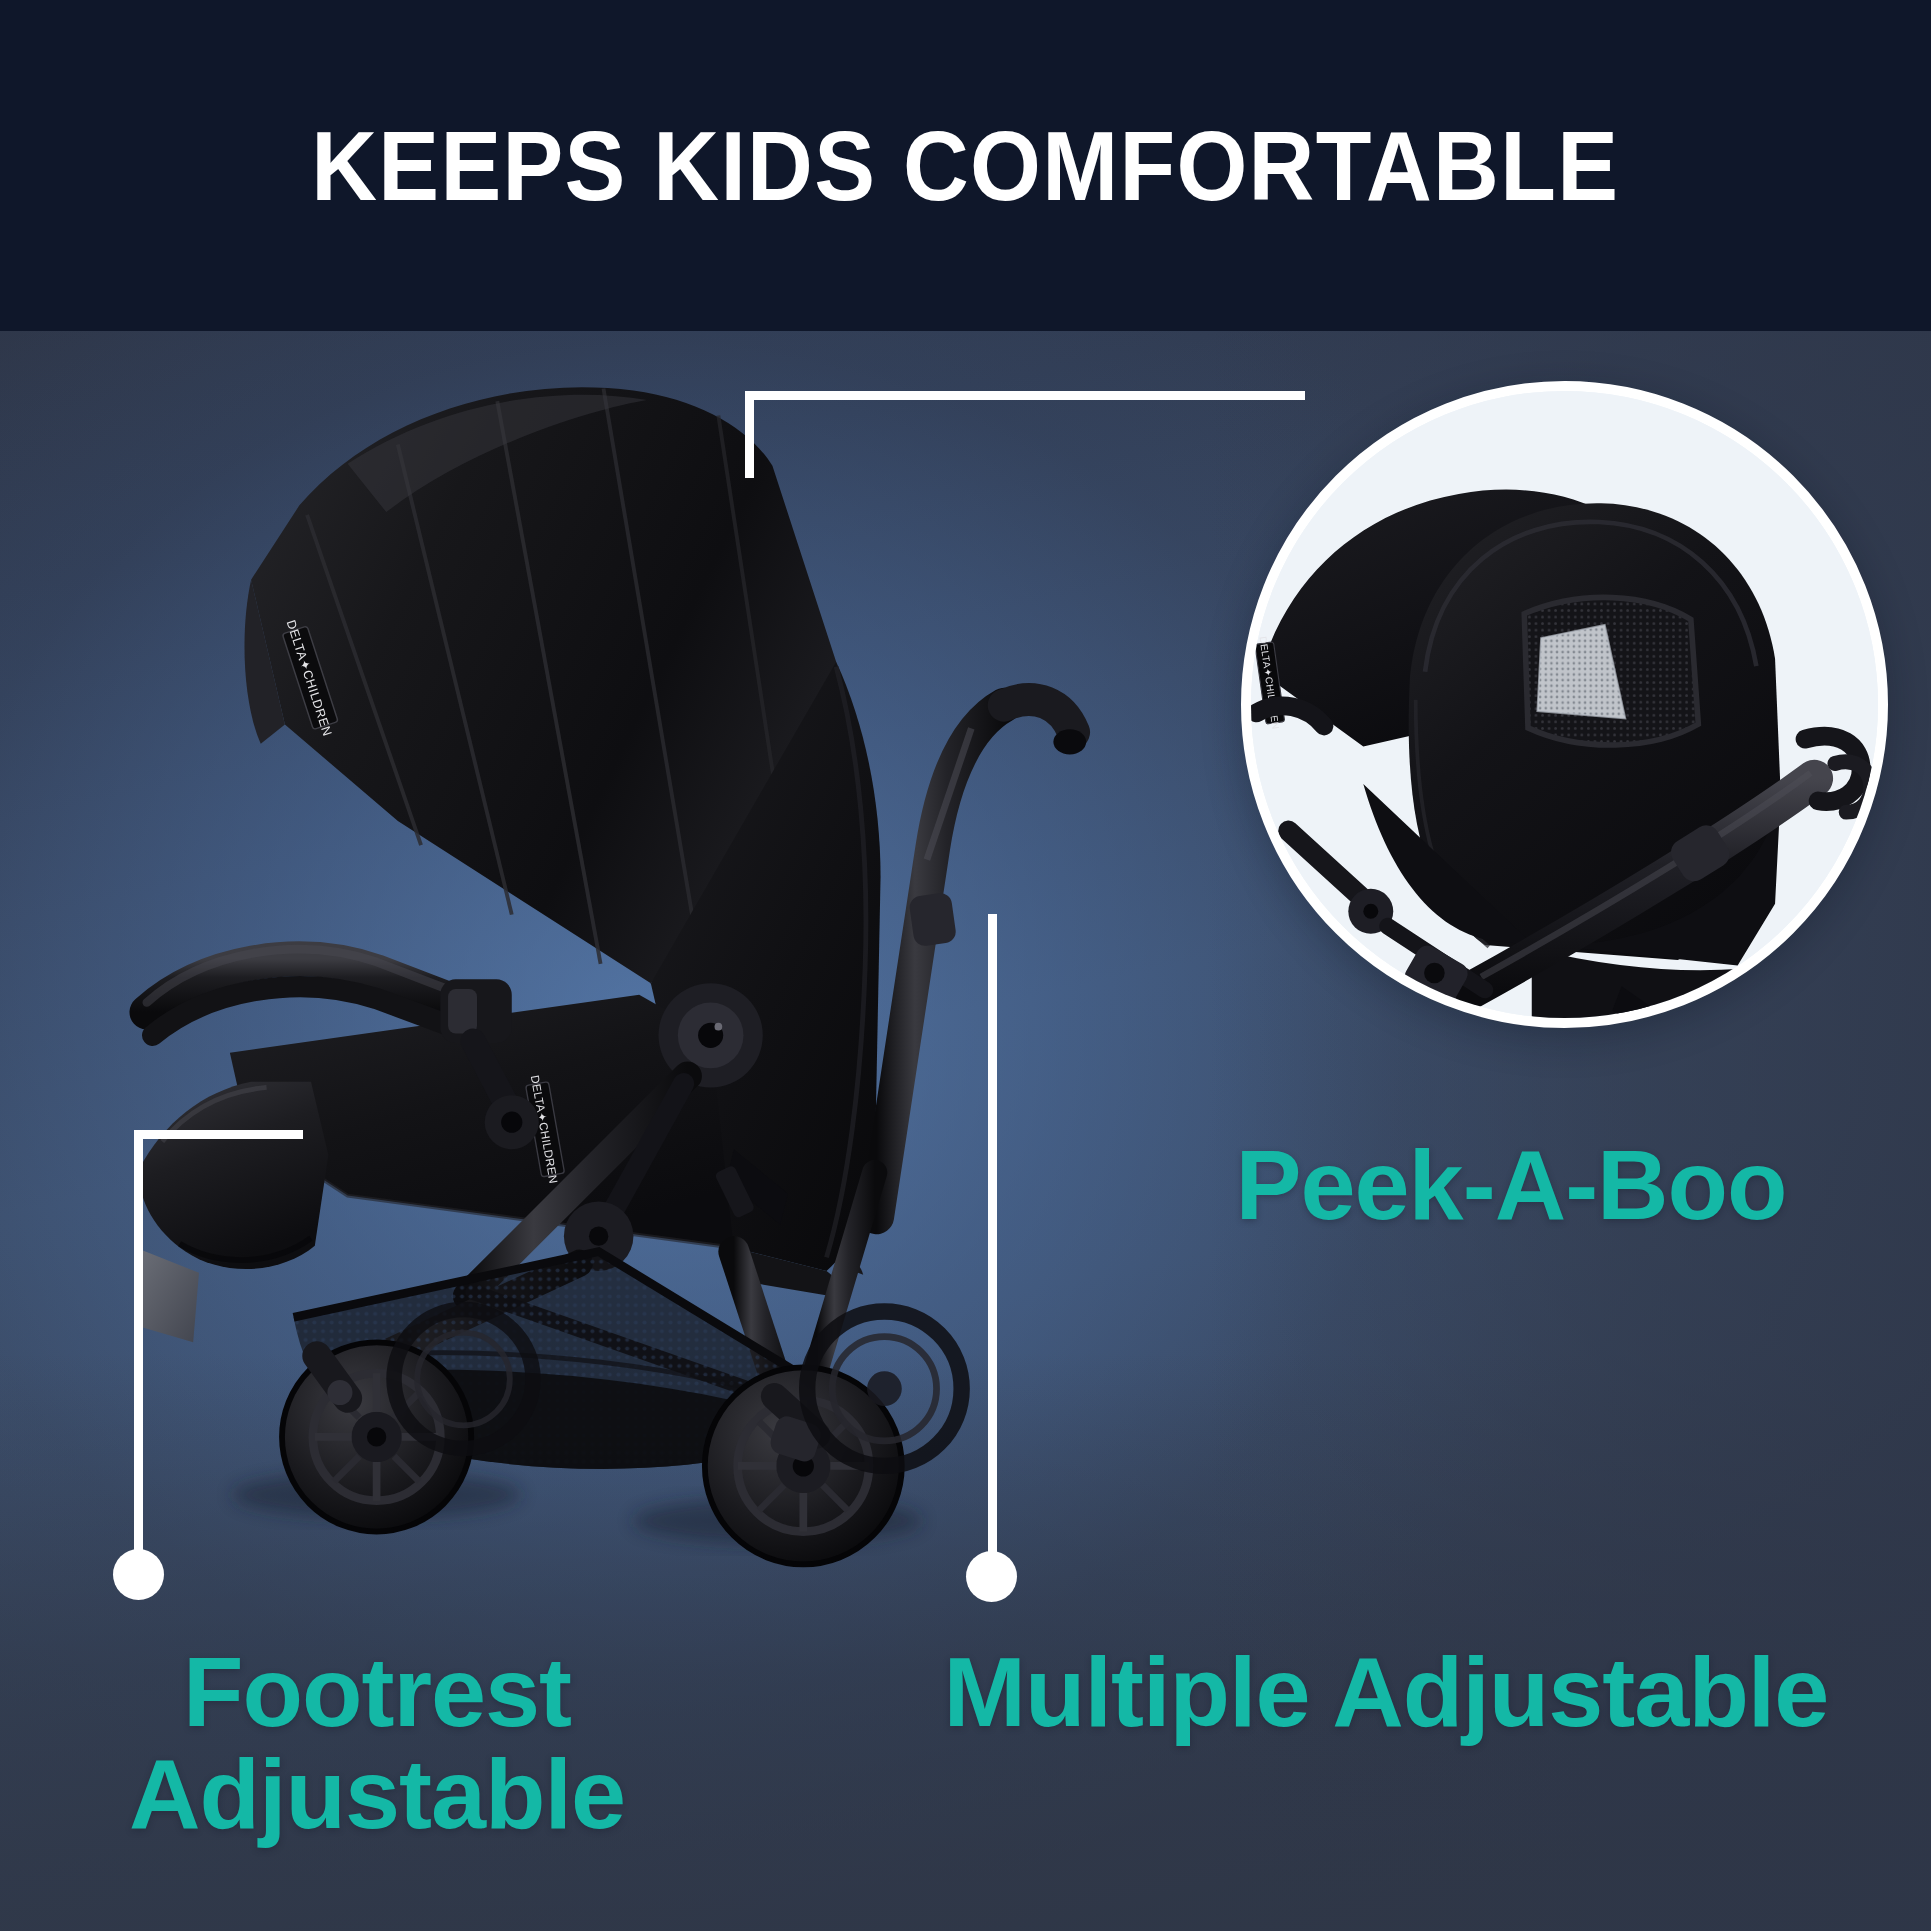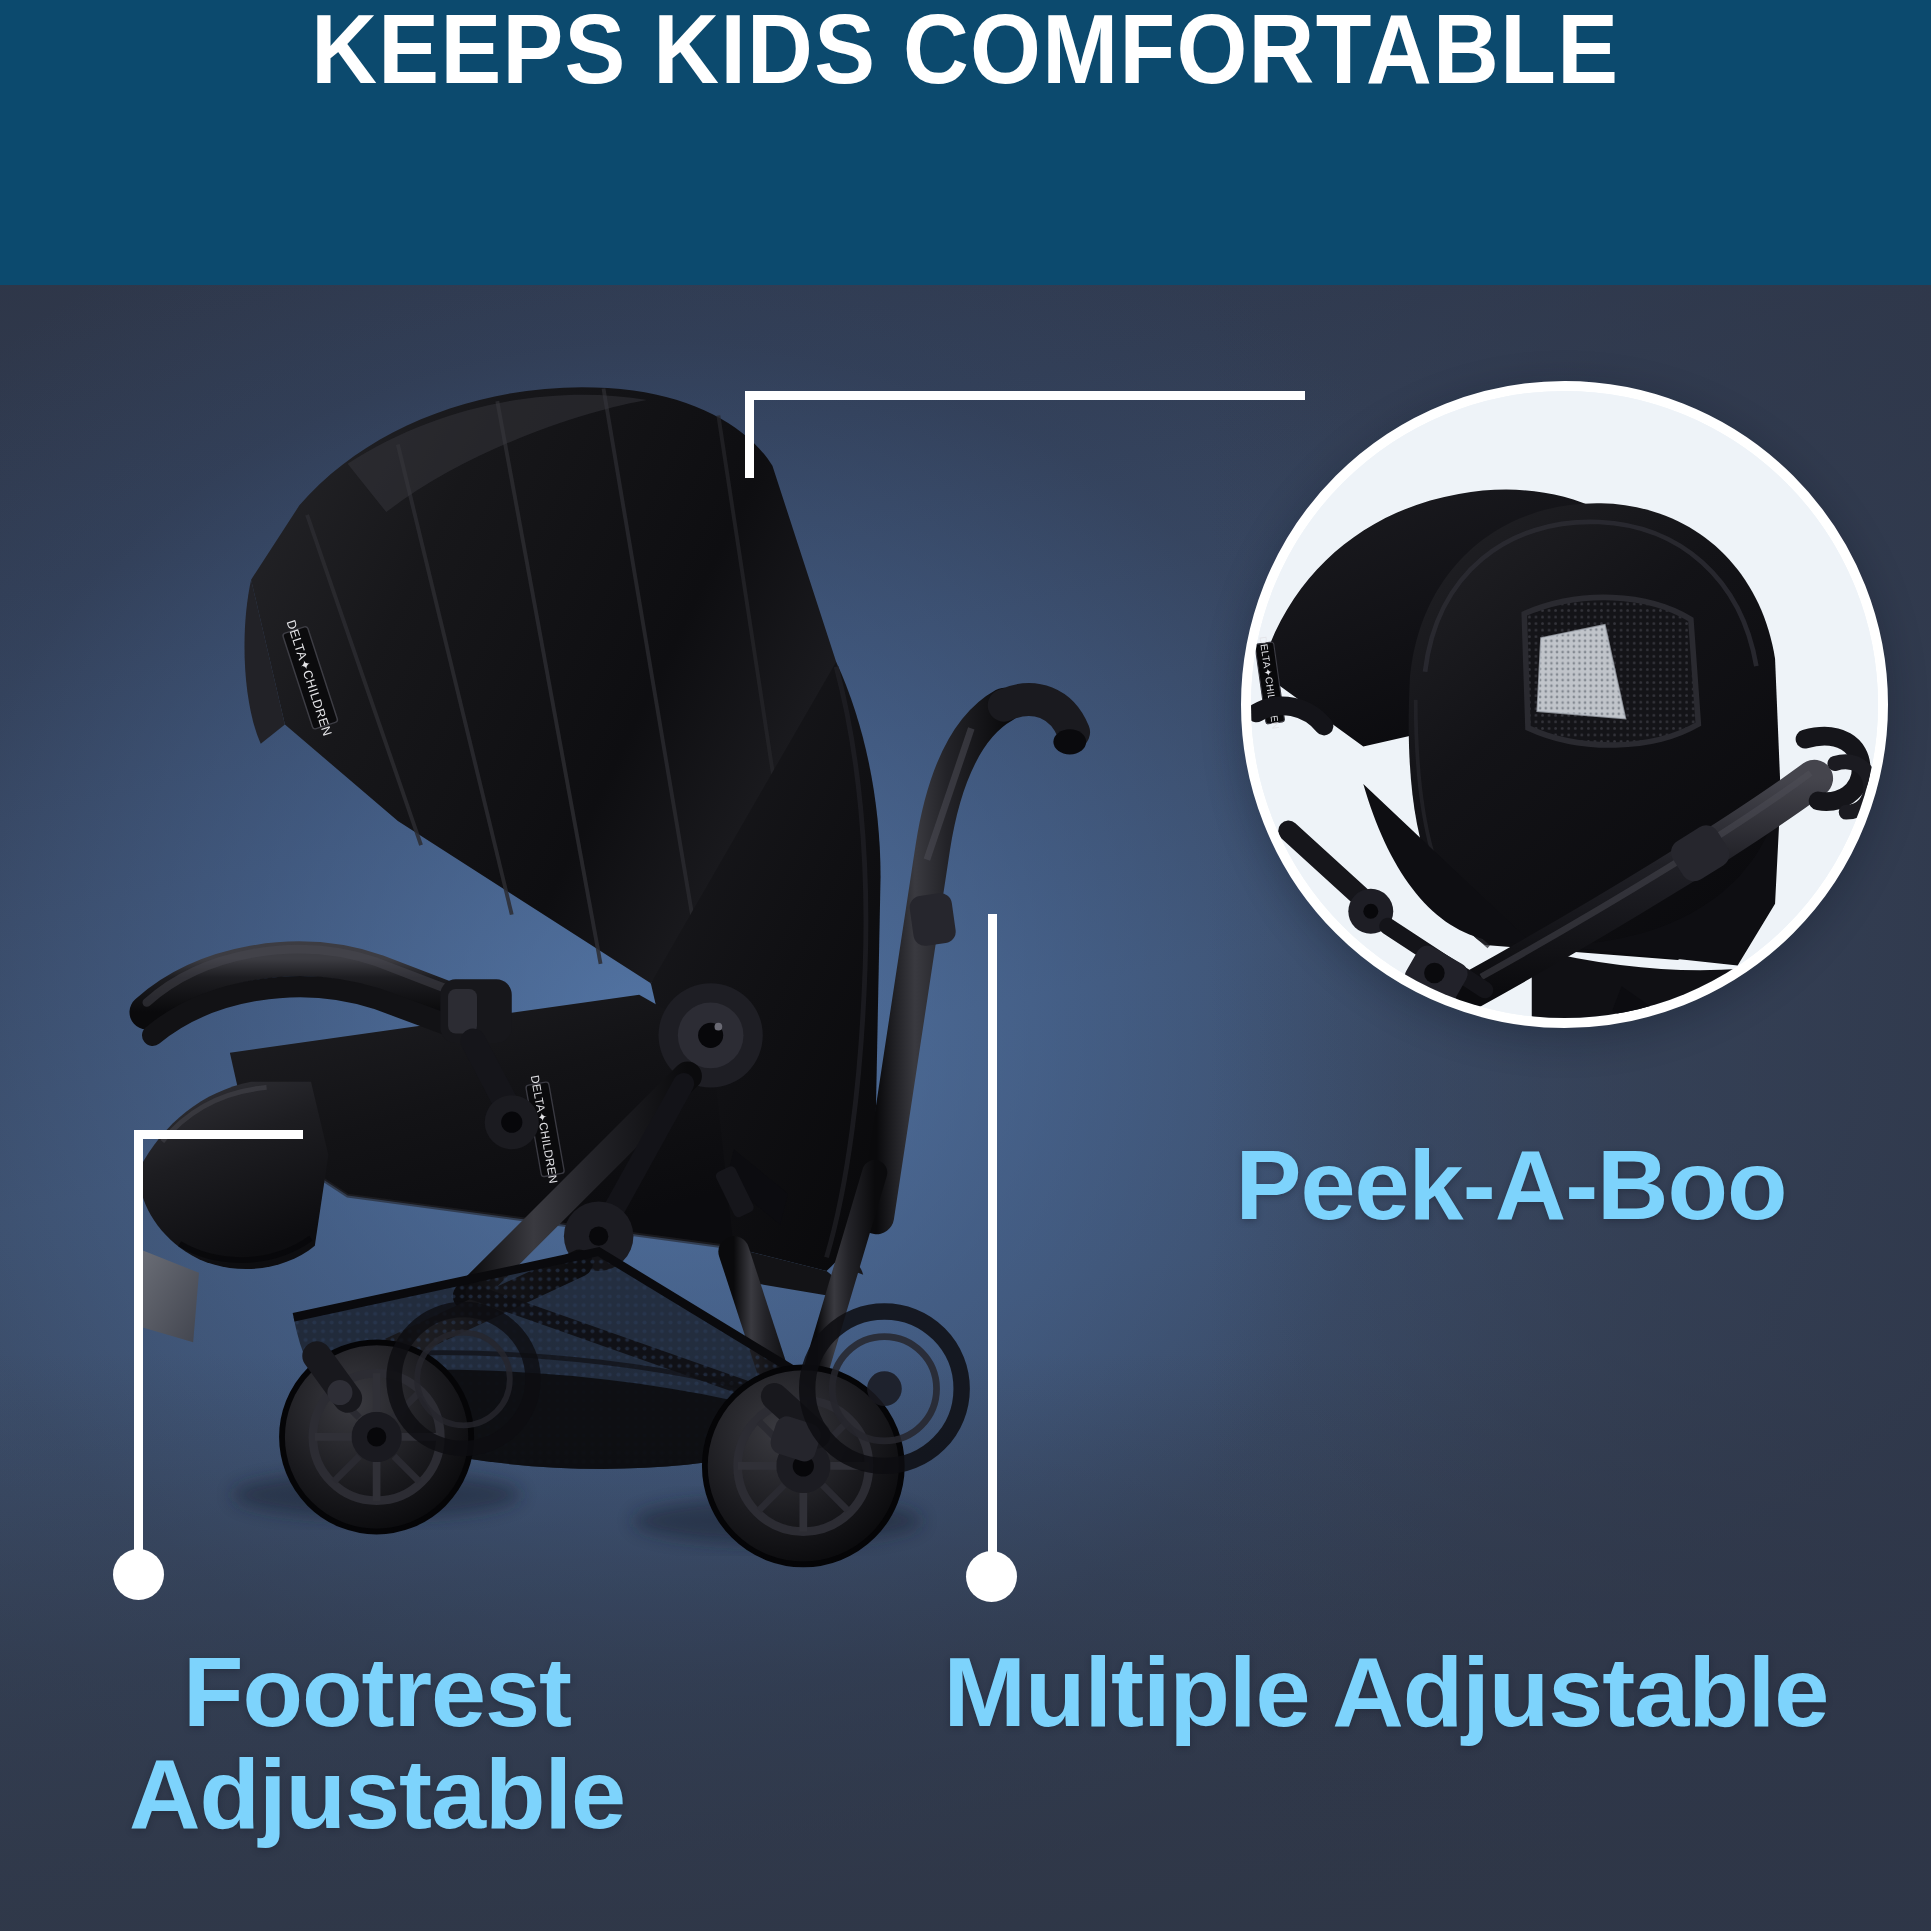--- a/index.html
+++ b/index.html
@@ -8,23 +8,23 @@
   #stage{
     position:relative;
     width:1931px;height:1931px;
     overflow:hidden;
     font-family:"Liberation Sans", sans-serif;
     background:#2e3648;
   }
 
   
   #header-band{
-    position:absolute;left:0;top:0;width:1931px;height:285px;
-    background:#0c4a6e;
-    display:flex;align-items:flex-start;justify-content:center;
+    position:absolute;left:0;top:0;width:1931px;height:331px;
+    background:#0f172a;
+    display:flex;align-items:center;justify-content:center;
     z-index:40;
   }
   #header-title{
     color:#ffffff;
     font-size:98px;
     font-weight:bold;
     letter-spacing:1.4px;
     line-height:1;
     transform:scaleX(0.93);
     white-space:nowrap;
@@ -62,21 +62,21 @@
     z-index:2;pointer-events:none;
   }
 
   
   .leader{position:absolute;background:#ffffff;z-index:25;}
   .dot{position:absolute;background:#ffffff;border-radius:50%;z-index:26;}
 
   
   .feature-label{
     position:absolute;
-    color:#7dd3fc;
+    color:#14b8a6;
     font-weight:bold;
     line-height:1.03;
     z-index:30;
     text-shadow:0 1.9px 6.8px rgba(20,26,40,0.35);
   }
   #label-footrest{
     left:39px;top:1641px;width:676px;
     font-size:99px;text-align:center;letter-spacing:-1px;
   }
   #label-reclining{

